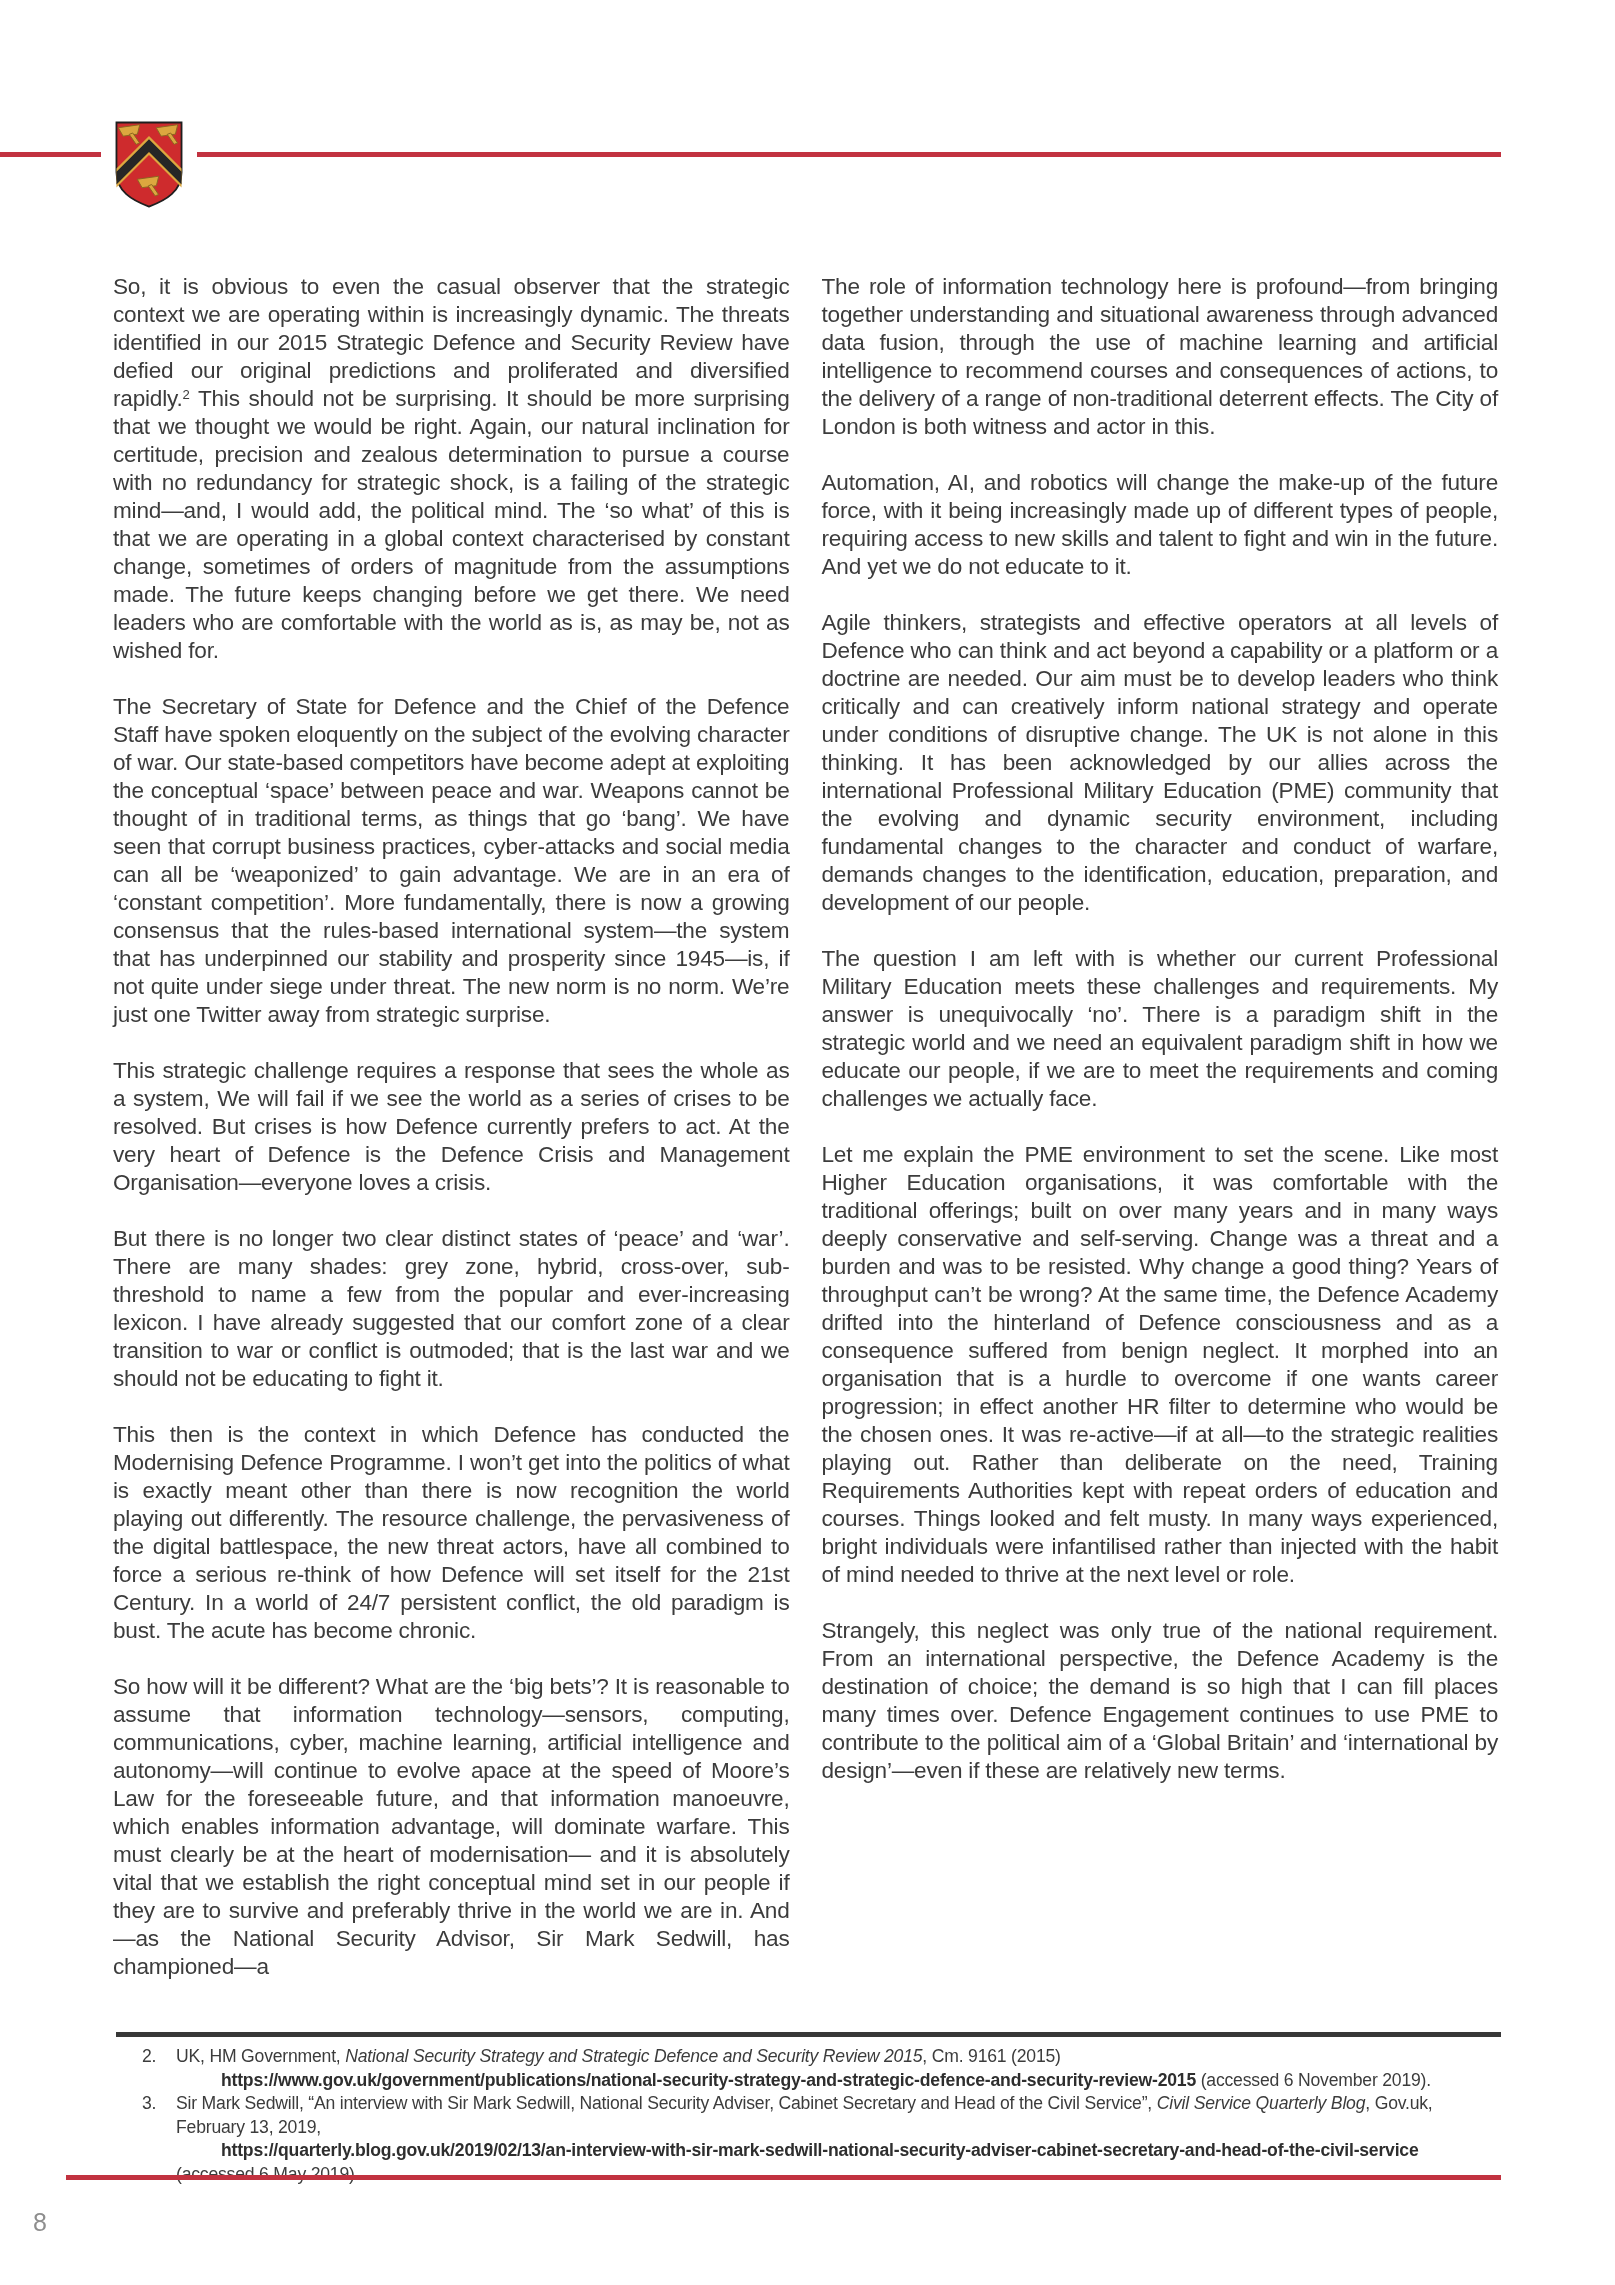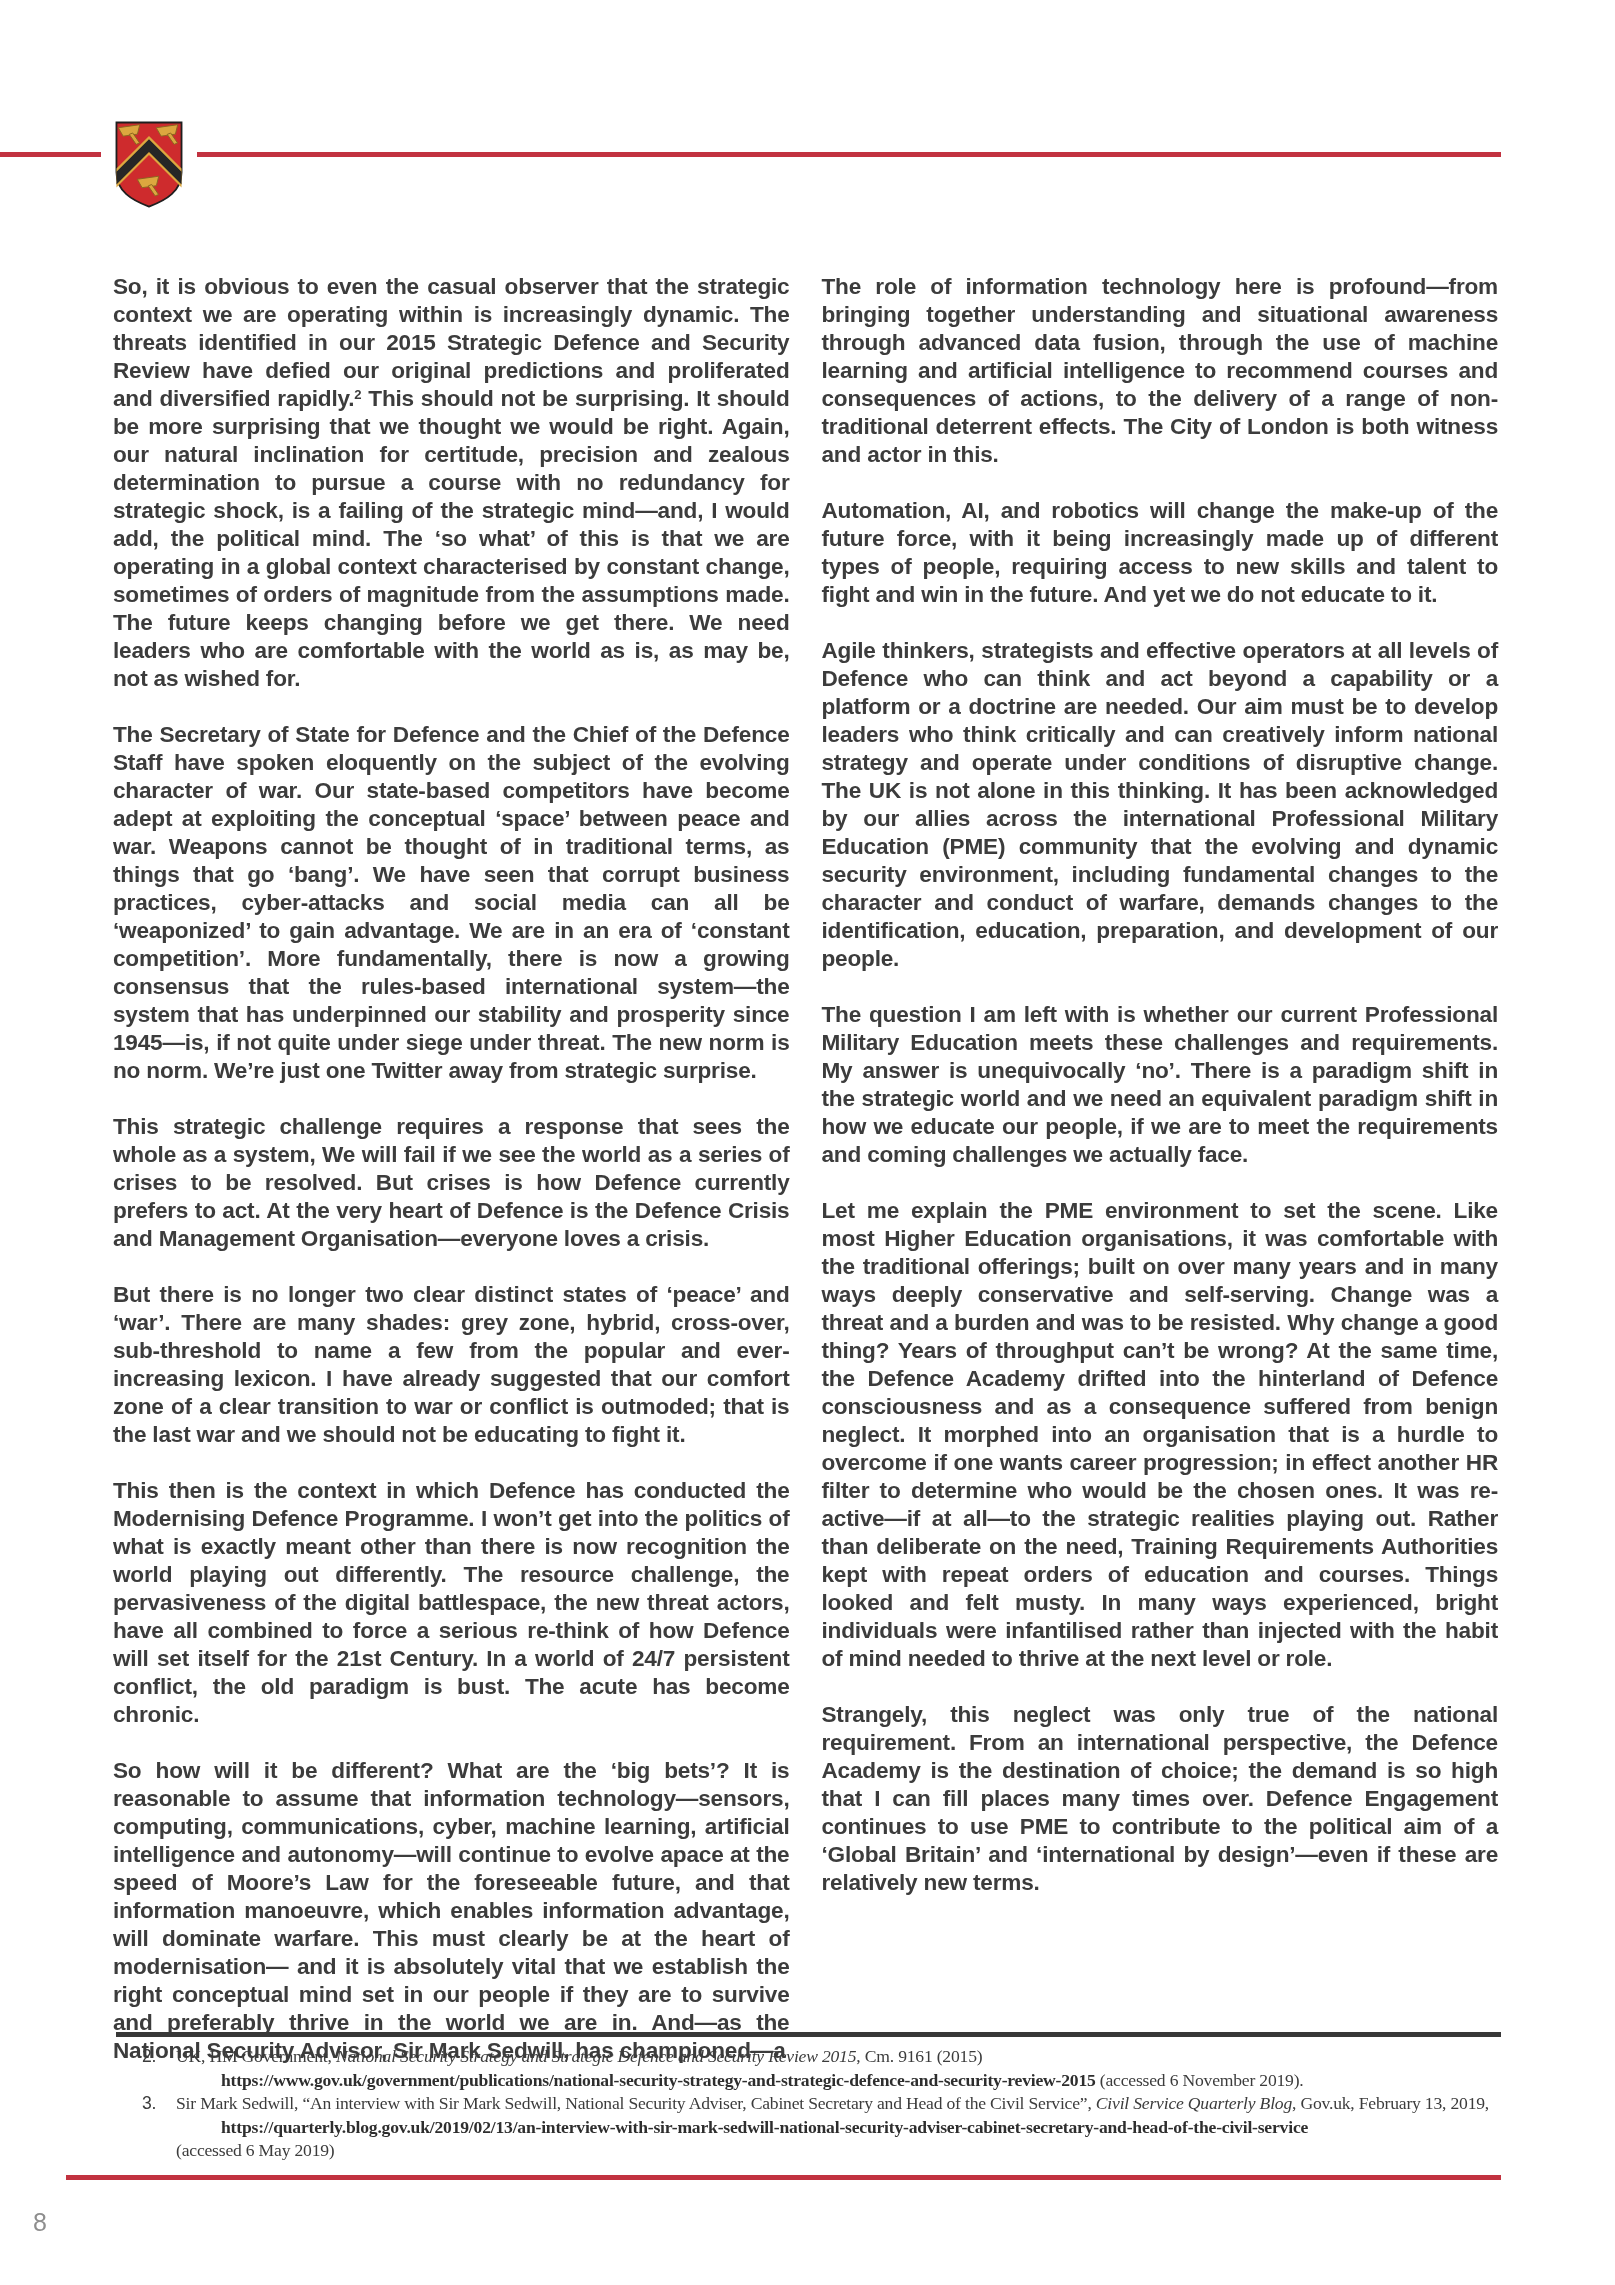--- a/index.html
+++ b/index.html
@@ -21,37 +21,37 @@
   }
   .crest-shield{fill:var(--crest-red,#ce2b2d);stroke:var(--crest-outline,#1f1f1f);stroke-width:2;}
   .crest-gold{fill:var(--crest-gold,#dca73f);stroke:#8a651f;stroke-width:1;}
   .crest-goldband{fill:var(--crest-gold,#dca73f);}
   .crest-black{fill:var(--crest-black,#262626);}
 
   .columns{
     position:absolute;left:113px;top:273px;width:1385px;
     display:flex;gap:32px;
   }
-  .col{width:677px;font-weight:bold;}
+  .col{width:677px;}
   .para{
     margin:0 0 28px 0;
     font-size:22.6px;line-height:28px;letter-spacing:-0.2px;
     text-align:justify;color:var(--text,#3c3c3c);
   }
   .para:last-child{margin-bottom:16px;}
   .para sup{font-size:58%;line-height:0;position:relative;top:-0.5em;vertical-align:baseline;}
 
   .fn-rule{position:absolute;left:116px;top:2032px;width:1385px;height:4.5px;background:var(--rule-dark,#383838);}
   .footnotes{
     position:absolute;left:142px;top:2045px;width:1359px;
     color:var(--text,#3c3c3c);font-size:17.6px;line-height:23.5px;letter-spacing:-0.2px;
   }
   .fn{display:flex;}
   .fn-num{flex:0 0 34px;width:34px;}
-  .fn-body{flex:1;font-family:Liberation Serif, serif;}
+  .fn-body{flex:1;}
   .fn-body em{font-style:italic;}
   .fn-body strong{font-weight:bold;color:#2e2e2e;letter-spacing:-0.2px;margin-left:45px;}
 
   .page-number{
     position:absolute;left:33px;top:2208px;
     font-size:25px;color:var(--page-num,#8e8e8e);
   }
 </style>
 </head>
 <body>

